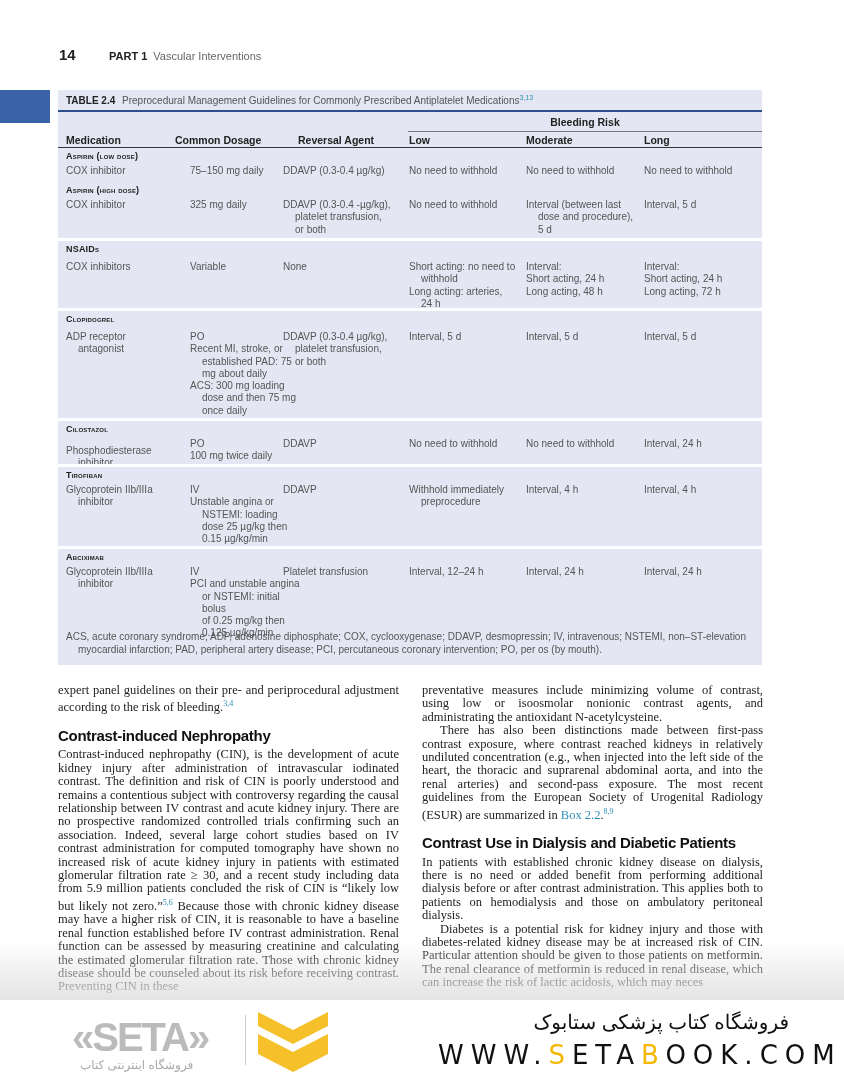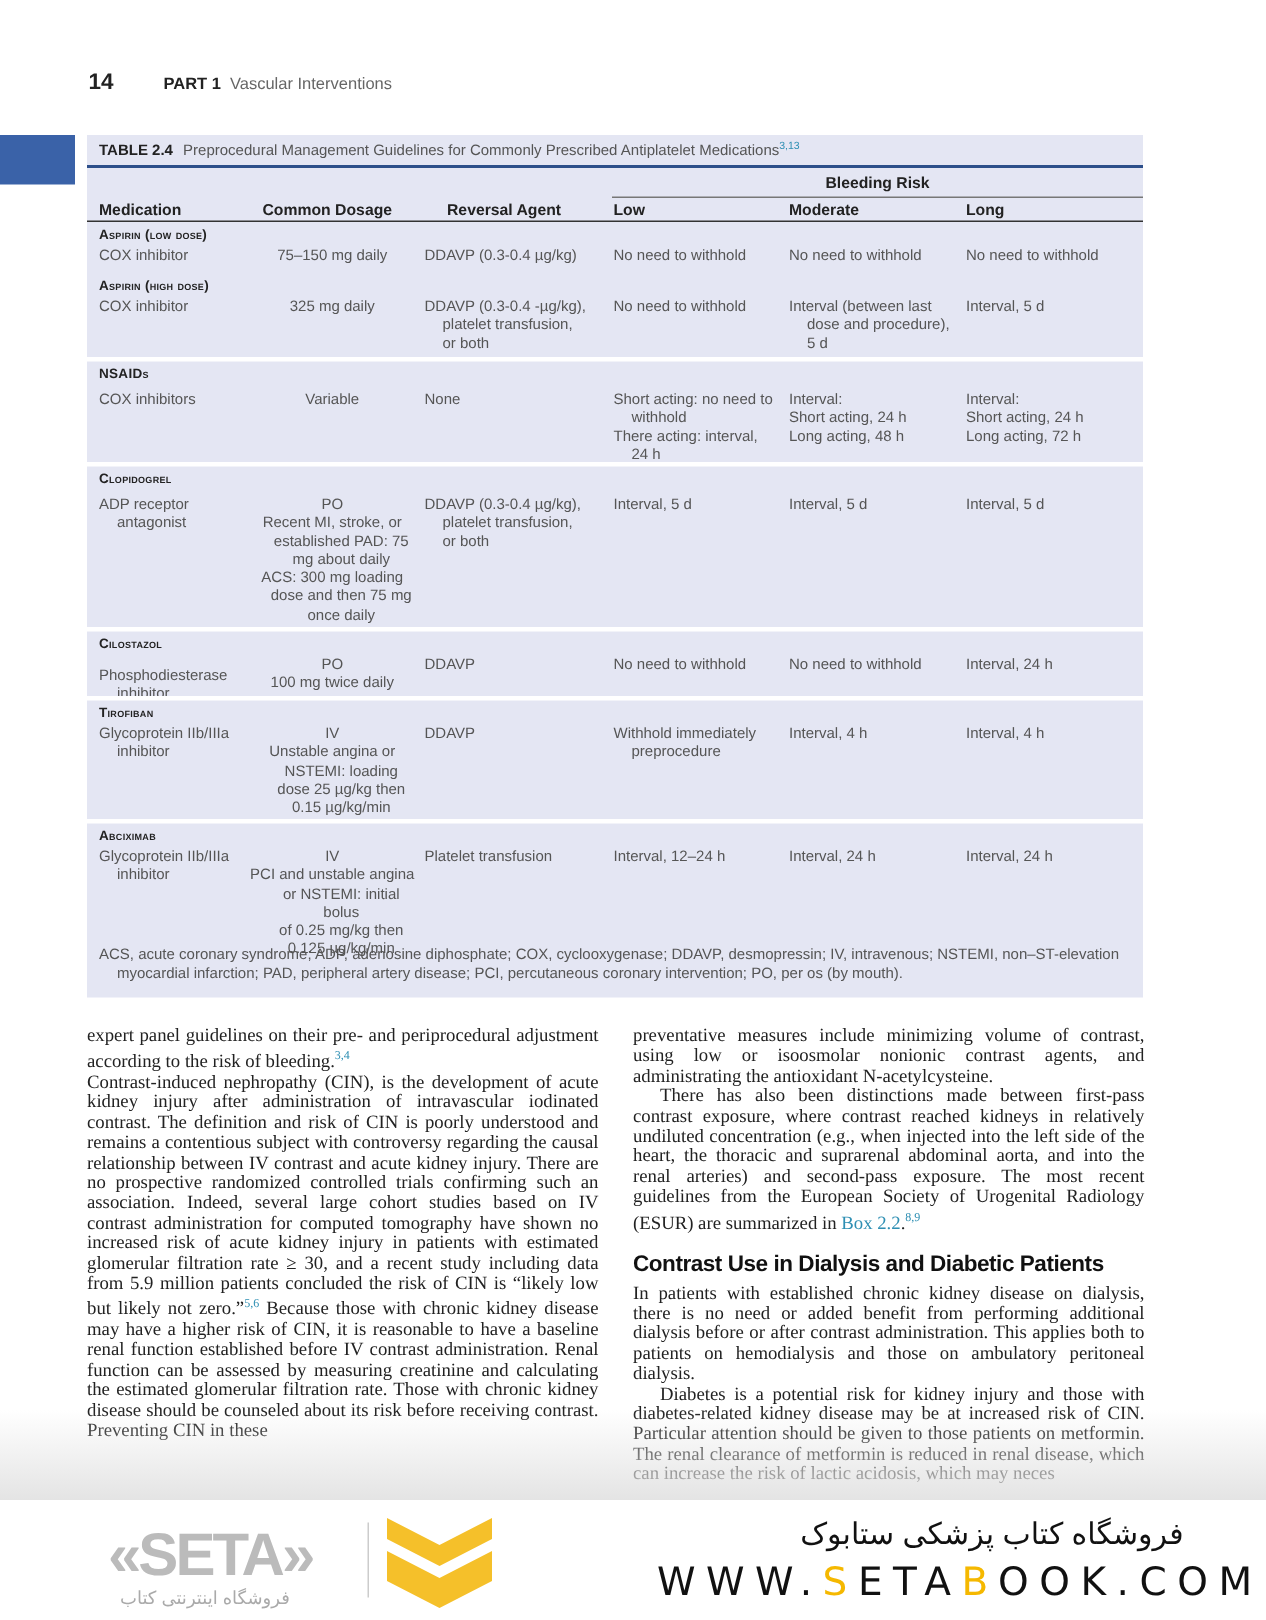--- a/index.html
+++ b/index.html
@@ -18,21 +18,21 @@
   .table-title b { color: #222; font-weight: bold; margin-right: 4px; }
   .table-title sup { color: #2e8fb3; font-size: 7px; }
 
   .thead { position: relative; height: 36px; border-bottom: 1.5px solid #333; font-size: 10.5px; font-weight: bold; color: #222; }
   .bleed-label { position: absolute; top: 4px; left: 350px; width: 354px; text-align: center; }
   .bleed-line { position: absolute; top: 19px; left: 350px; width: 354px; border-top: 1px solid #777; }
   .th { position: absolute; top: 22px; }
 
   .cols { position: absolute; font-size: 10px; color: #555; line-height: 12.3px; }
   .c-med { left: 8px; width: 110px; }
-  .c-dose { left: 106px; width: 115px; text-align: center; }
+  .c-dose { left: 132px; width: 115px; }
   .c-rev { left: 225px; width: 115px; }
   .c-low { left: 351px; width: 120px; }
   .c-mod { left: 468px; width: 118px; }
   .c-high { left: 586px; width: 118px; }
   .ind { padding-left: 12px; }
   .line { display: block; }
 
   .group { position: absolute; left: 0; width: 704px; border-top: 3px solid #ffffff; }
   .group-name { position: absolute; left: 8px; top: 3px; font-size: 9px; font-weight: bold; color: #222; letter-spacing: 0.2px; font-variant: small-caps; }
 
@@ -142,21 +142,21 @@
       </div>
     <div class="cols c-dose" style="top:20px">
         <span class="line">Variable</span>
       </div>
     <div class="cols c-rev" style="top:20px">
         <span class="line">None</span>
       </div>
     <div class="cols c-low" style="top:20px">
         <span class="line">Short acting: no need to</span>
         <span class="line ind">withhold</span>
-        <span class="line">There acting: interval,</span>
+        <span class="line">Long acting: arteries,</span>
         <span class="line ind">24 h</span>
       </div>
     <div class="cols c-mod" style="top:20px">
         <span class="line">Interval:</span>
         <span class="line">Short acting, 24 h</span>
         <span class="line">Long acting, 48 h</span>
       </div>
     <div class="cols c-high" style="top:20px">
         <span class="line">Interval:</span>
         <span class="line">Short acting, 24 h</span>
@@ -275,20 +275,21 @@
   </div>
 
   <div class="footnote">
     <span class="line" style="font-style:normal">ACS, acute coronary syndrome; ADP, adenosine diphosphate; COX, cyclooxygenase; DDAVP, desmopressin; IV, intravenous; NSTEMI, non–ST-elevation</span>
     <span class="line fn-ind">myocardial infarction; PAD, peripheral artery disease; PCI, percutaneous coronary intervention; PO, per os (by mouth).</span>
   </div>
 </div>
 
 <div class="body-col left-col">
   <p class="para"><span>expert panel guidelines on their pre- and periprocedural adjustment according to the risk of bleeding.</span><span class="cite">3,4</span></p>
+  <h2 class="heading">Contrast-induced Nephropathy</h2>
   <p class="para"><span>Contrast-induced nephropathy (CIN), is the development of acute kidney injury after administration of intravascular iodinated contrast. The definition and risk of CIN is poorly understood and remains a contentious subject with controversy regarding the causal relationship between IV contrast and acute kidney injury. There are no prospective randomized controlled trials confirming such an association. Indeed, several large cohort studies based on IV contrast administration for computed tomography have shown no increased risk of acute kidney injury in patients with estimated glomerular filtration rate ≥ 30, and a recent study including data from 5.9 million patients concluded the risk of CIN is “likely low but likely not zero.”</span><span class="cite">5,6</span><span> Because those with chronic kidney disease may have a higher risk of CIN, it is reasonable to have a baseline renal function established before IV contrast administration. Renal function can be assessed by measuring creatinine and calculating the estimated glomerular filtration rate. Those with chronic kidney disease should be counseled about its risk before receiving contrast. Preventing CIN in these</span></p>
 </div>
 
 <div class="body-col right-col">
   <p class="para">preventative measures include minimizing volume of contrast, using low or isoosmolar nonionic contrast agents, and administrating the antioxidant N-acetylcysteine.</p>
   <p class="para indent"><span>There has also been distinctions made between first-pass contrast exposure, where contrast reached kidneys in relatively undiluted concentration (e.g., when injected into the left side of the heart, the thoracic and suprarenal abdominal aorta, and into the renal arteries) and second-pass exposure. The most recent guidelines from the European Society of Urogenital Radiology (ESUR) are summarized in </span><span class="link">Box 2.2</span>.<span class="cite">8,9</span></p>
   <h2 class="heading">Contrast Use in Dialysis and Diabetic Patients</h2>
   <p class="para">In patients with established chronic kidney disease on dialysis, there is no need or added benefit from performing additional dialysis before or after contrast administration. This applies both to patients on hemodialysis and those on ambulatory peritoneal dialysis.</p>
   <p class="para indent">Diabetes is a potential risk for kidney injury and those with diabetes-related kidney disease may be at increased risk of CIN. Particular attention should be given to those patients on metformin. The renal clearance of metformin is reduced in renal disease, which can increase the risk of lactic acidosis, which may neces</p>
 </div>

